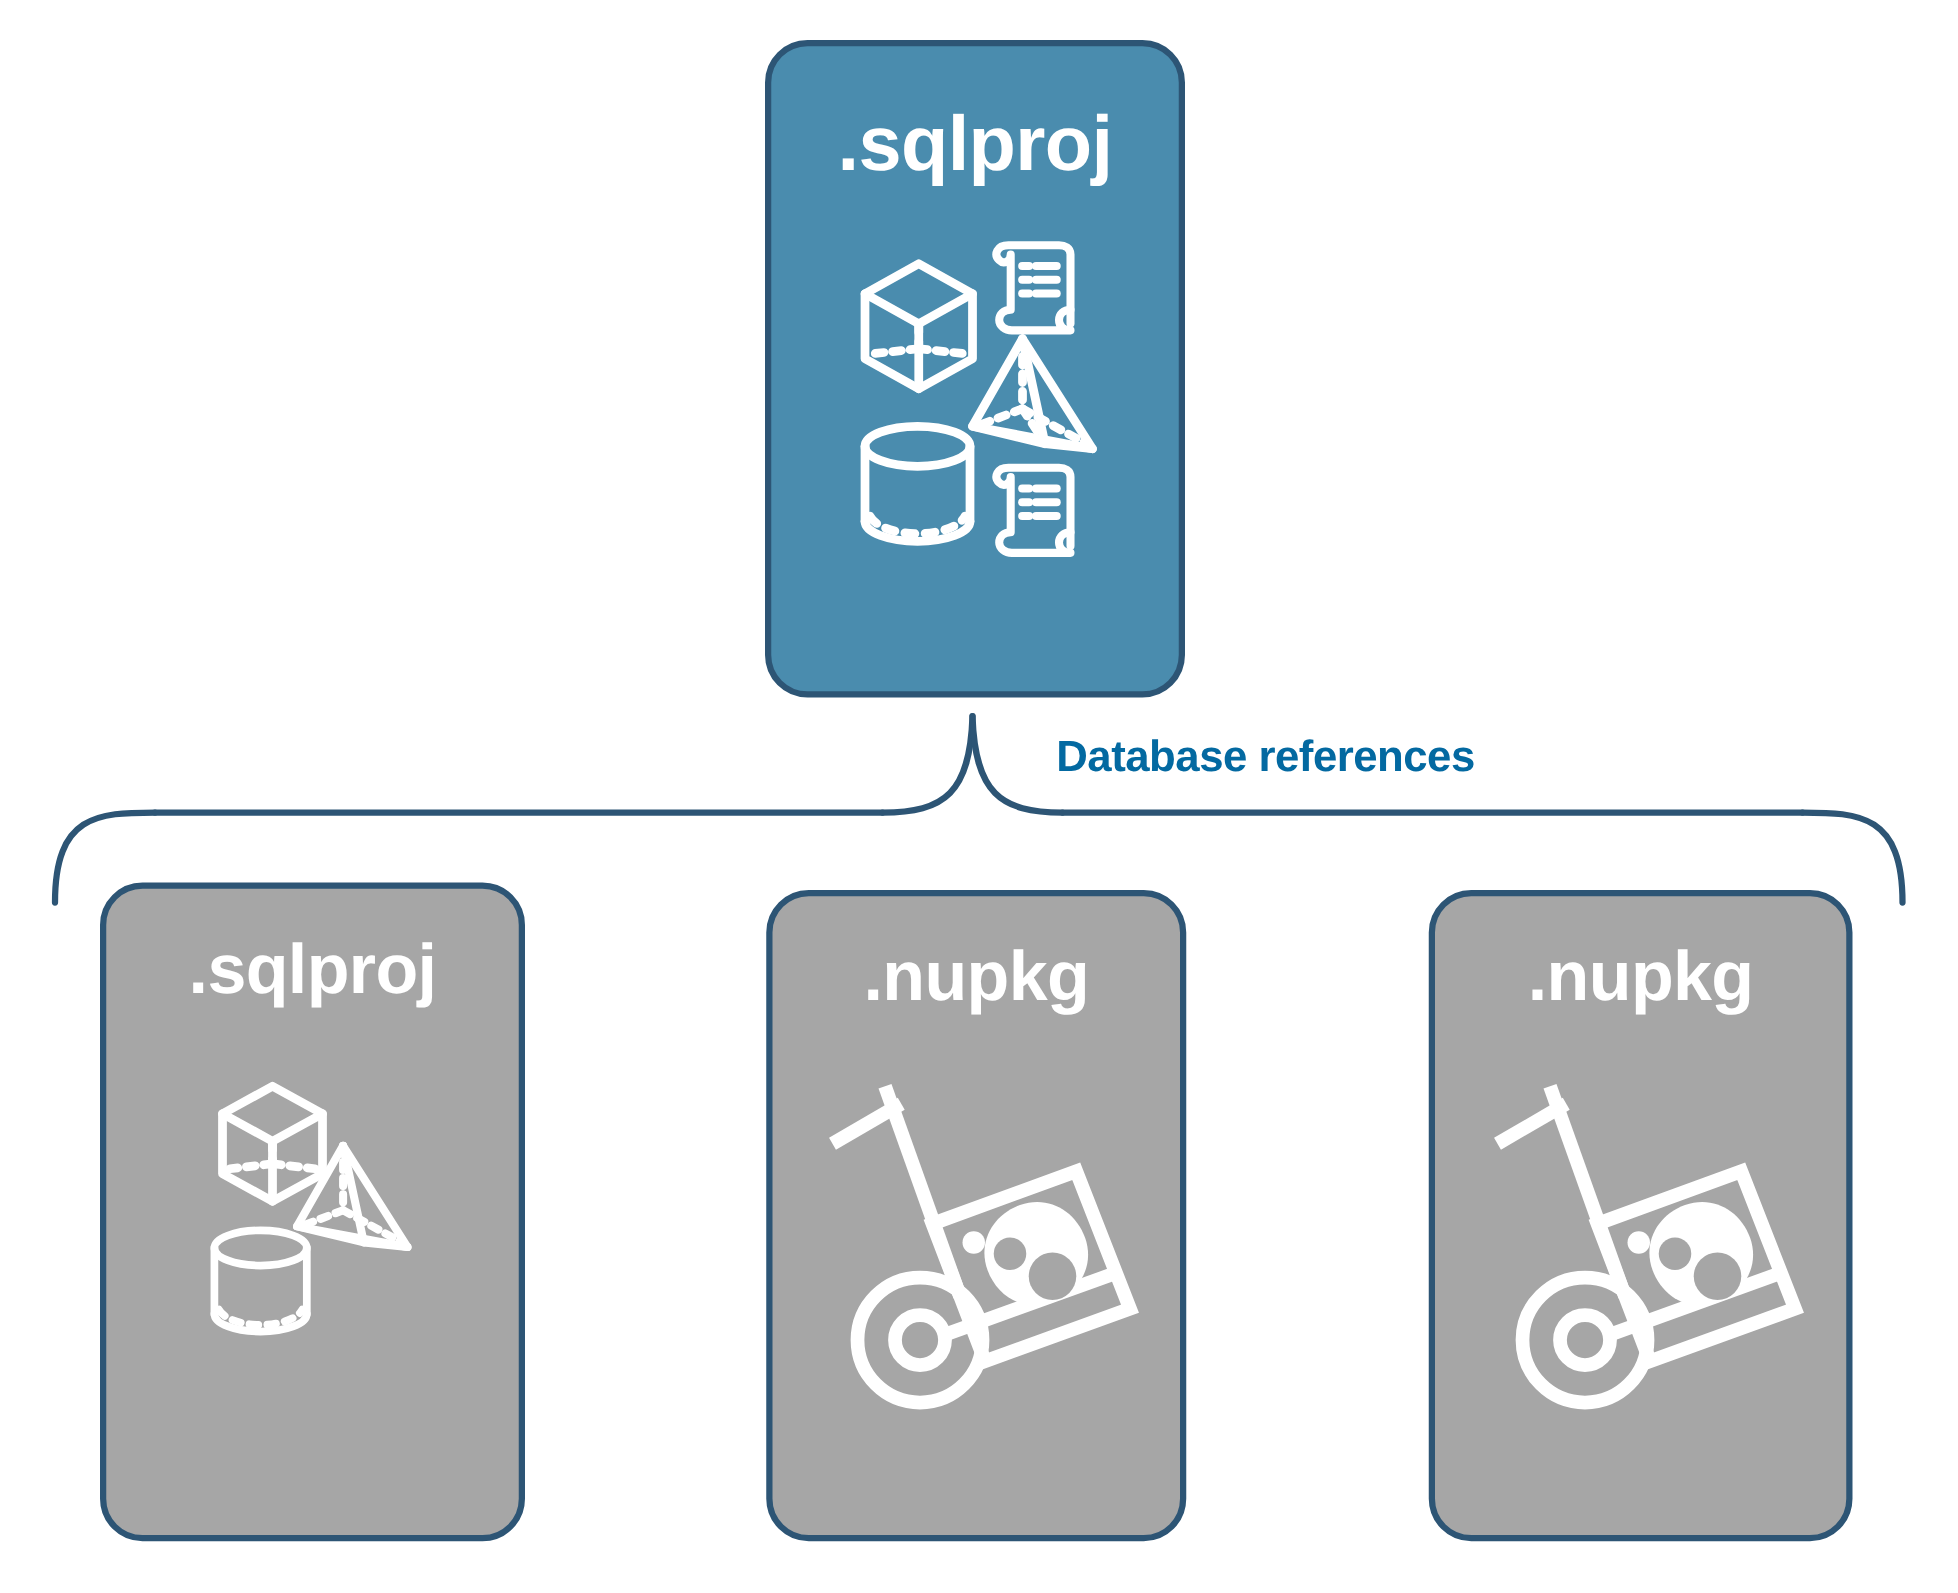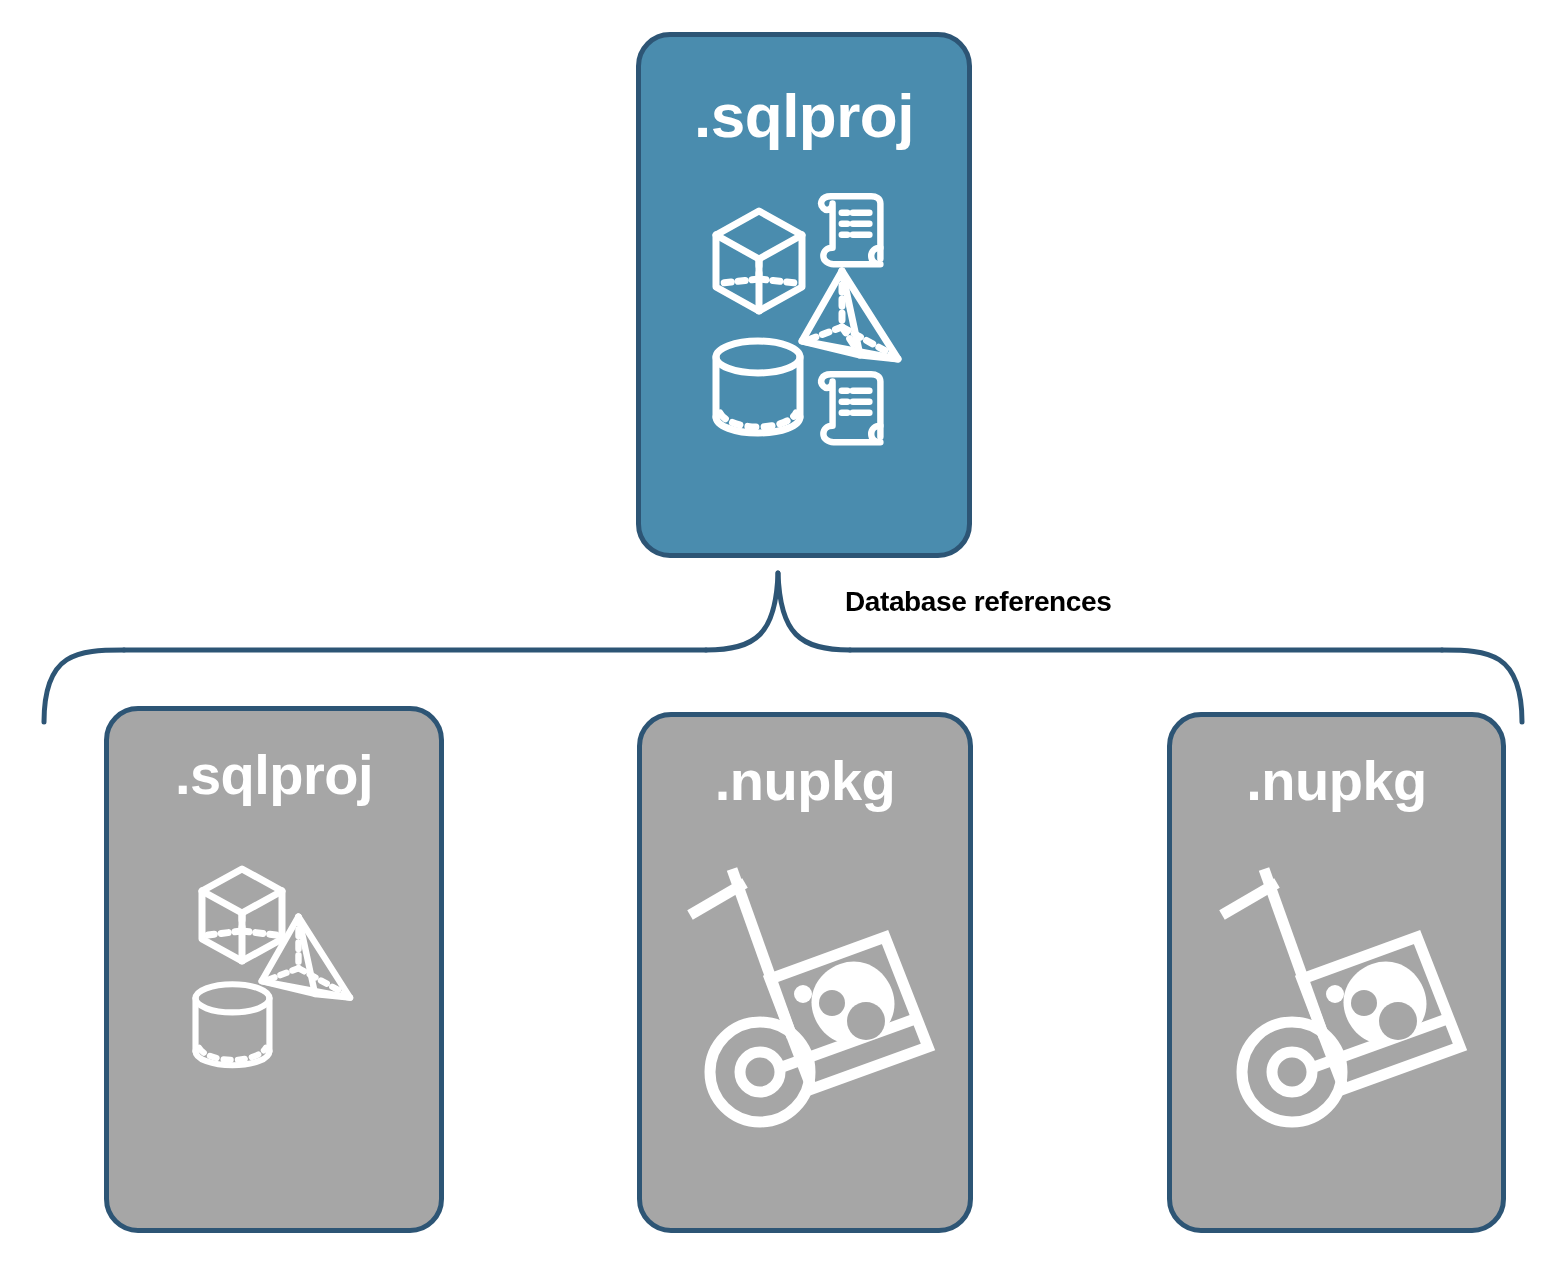--- a/index.html
+++ b/index.html
@@ -18,21 +18,20 @@
     overflow: hidden;
   }
   .node {
     position: absolute;
     box-sizing: border-box;
     border: 5px solid #2d5575;
     border-radius: 34px;
     display: flex;
     flex-direction: column;
     align-items: center;
-    margin-left: 24px;
   }
   .node.blue   { background: #4a8cae; }
   .node.gray   { background: #a6a6a6; }
 
   .node-title {
     color: #ffffff;
     font-weight: bold;
     letter-spacing: -0.5px;
     line-height: 1;
     user-select: none;
@@ -58,22 +57,22 @@
     left: 0; top: 0;
     width: 1566px;
     height: 1274px;
     pointer-events: none;
   }
 
   #brace-label {
     position: absolute;
     left: 845px;
     top: 586px;
-    color: #000000;
-    font-size: 28px;
+    color: #0369a1;
+    font-size: 35px;
     font-weight: bold;
     letter-spacing: -0.4px;
     white-space: nowrap;
     user-select: none;
   }
 </style>
 </head>
 <body>
 
 <div id="canvas">

